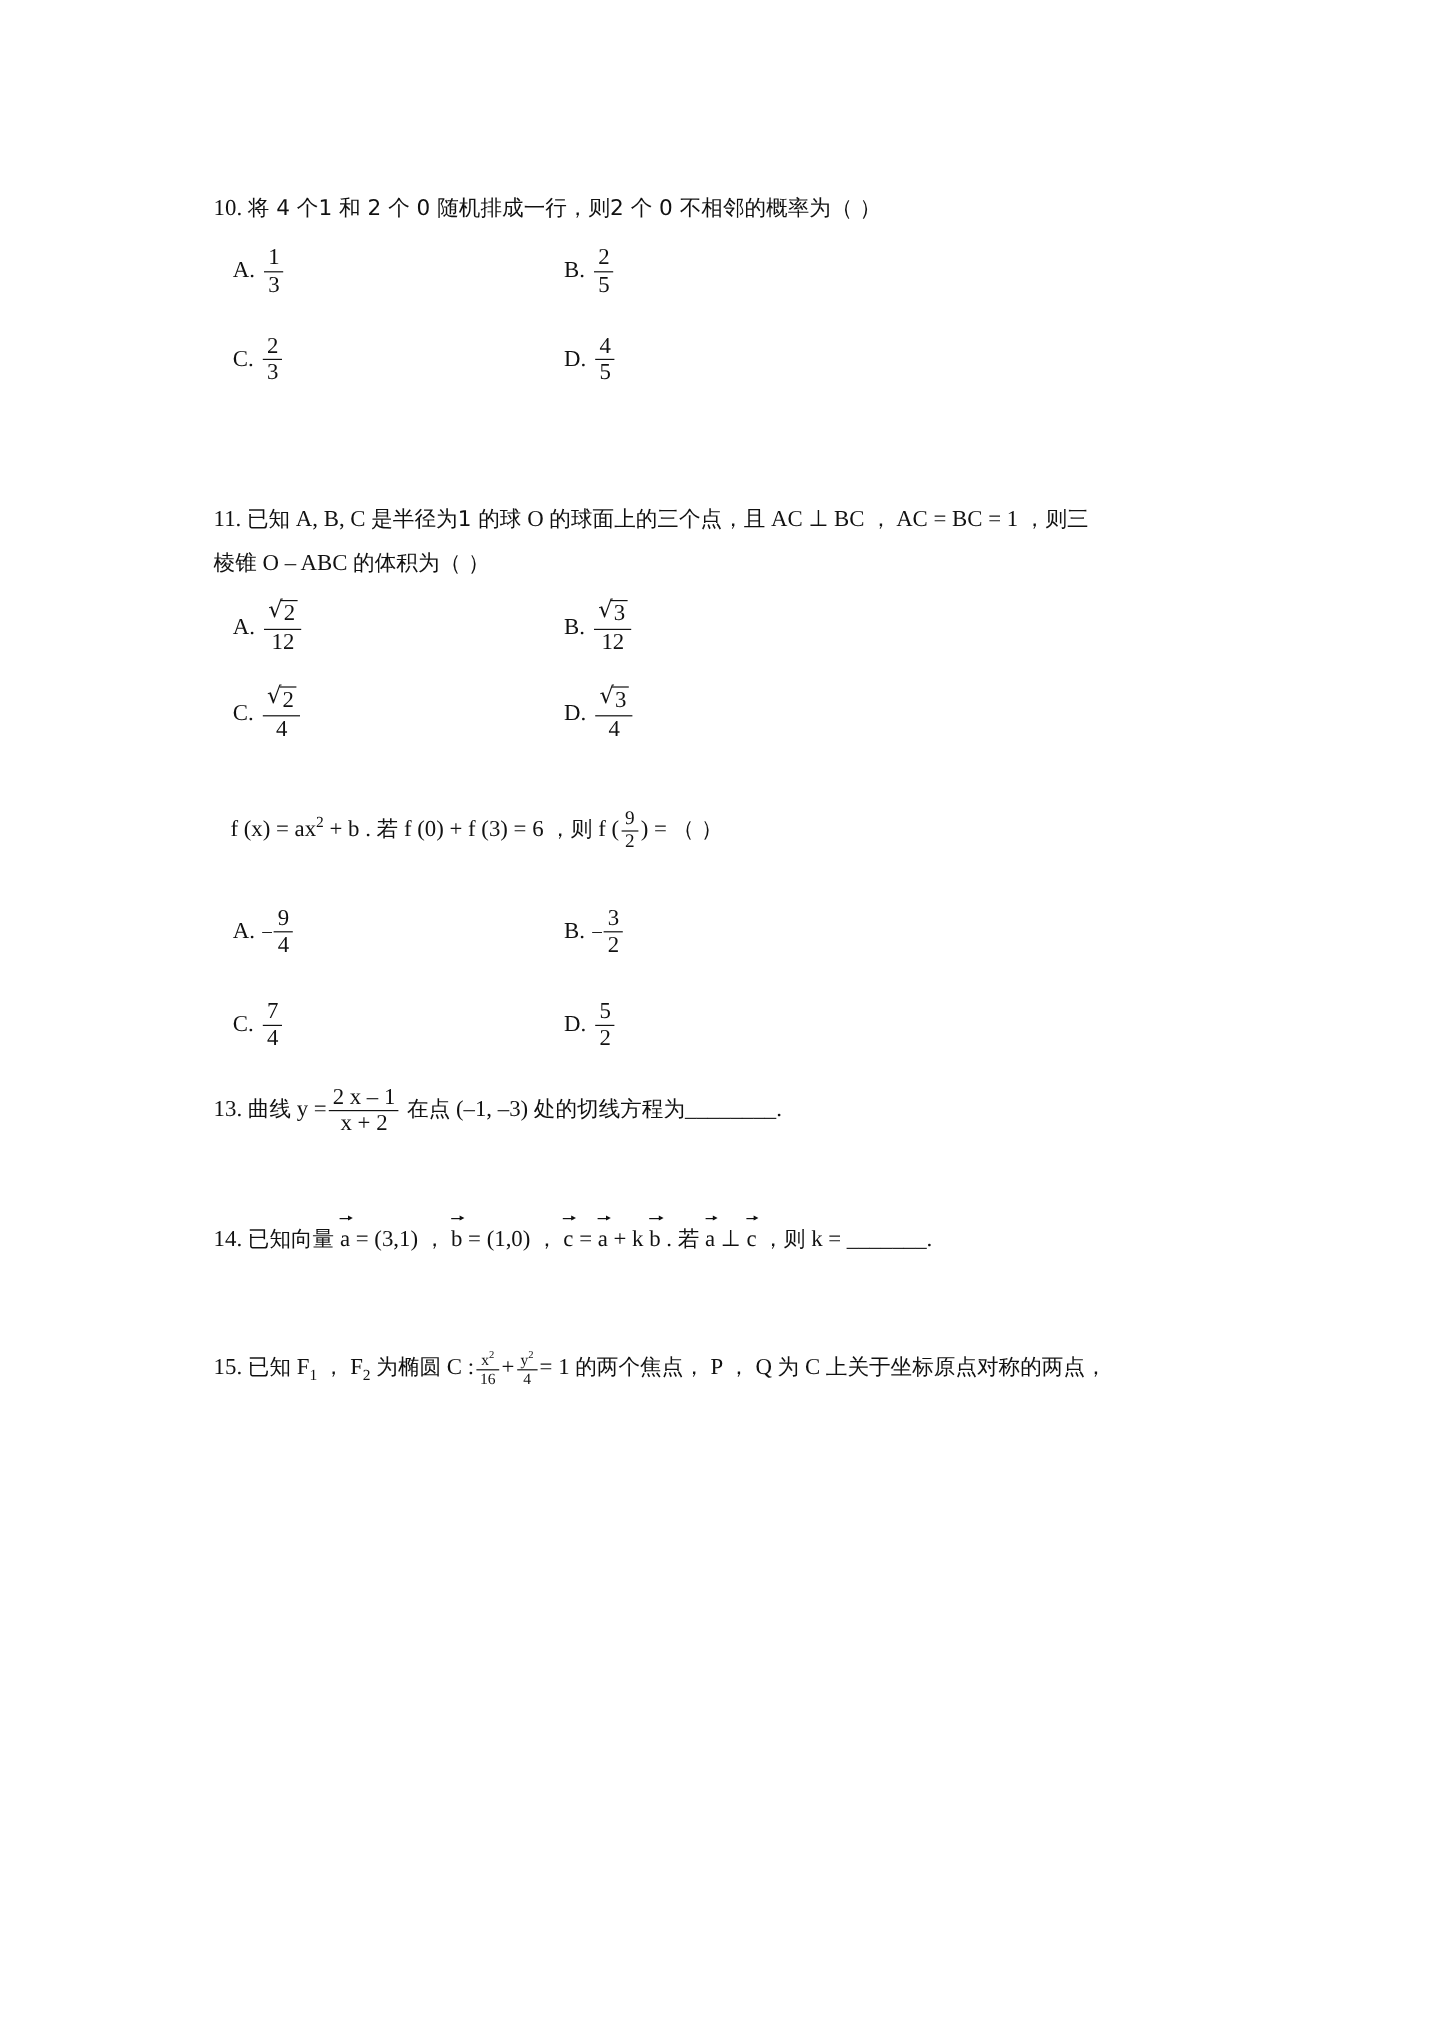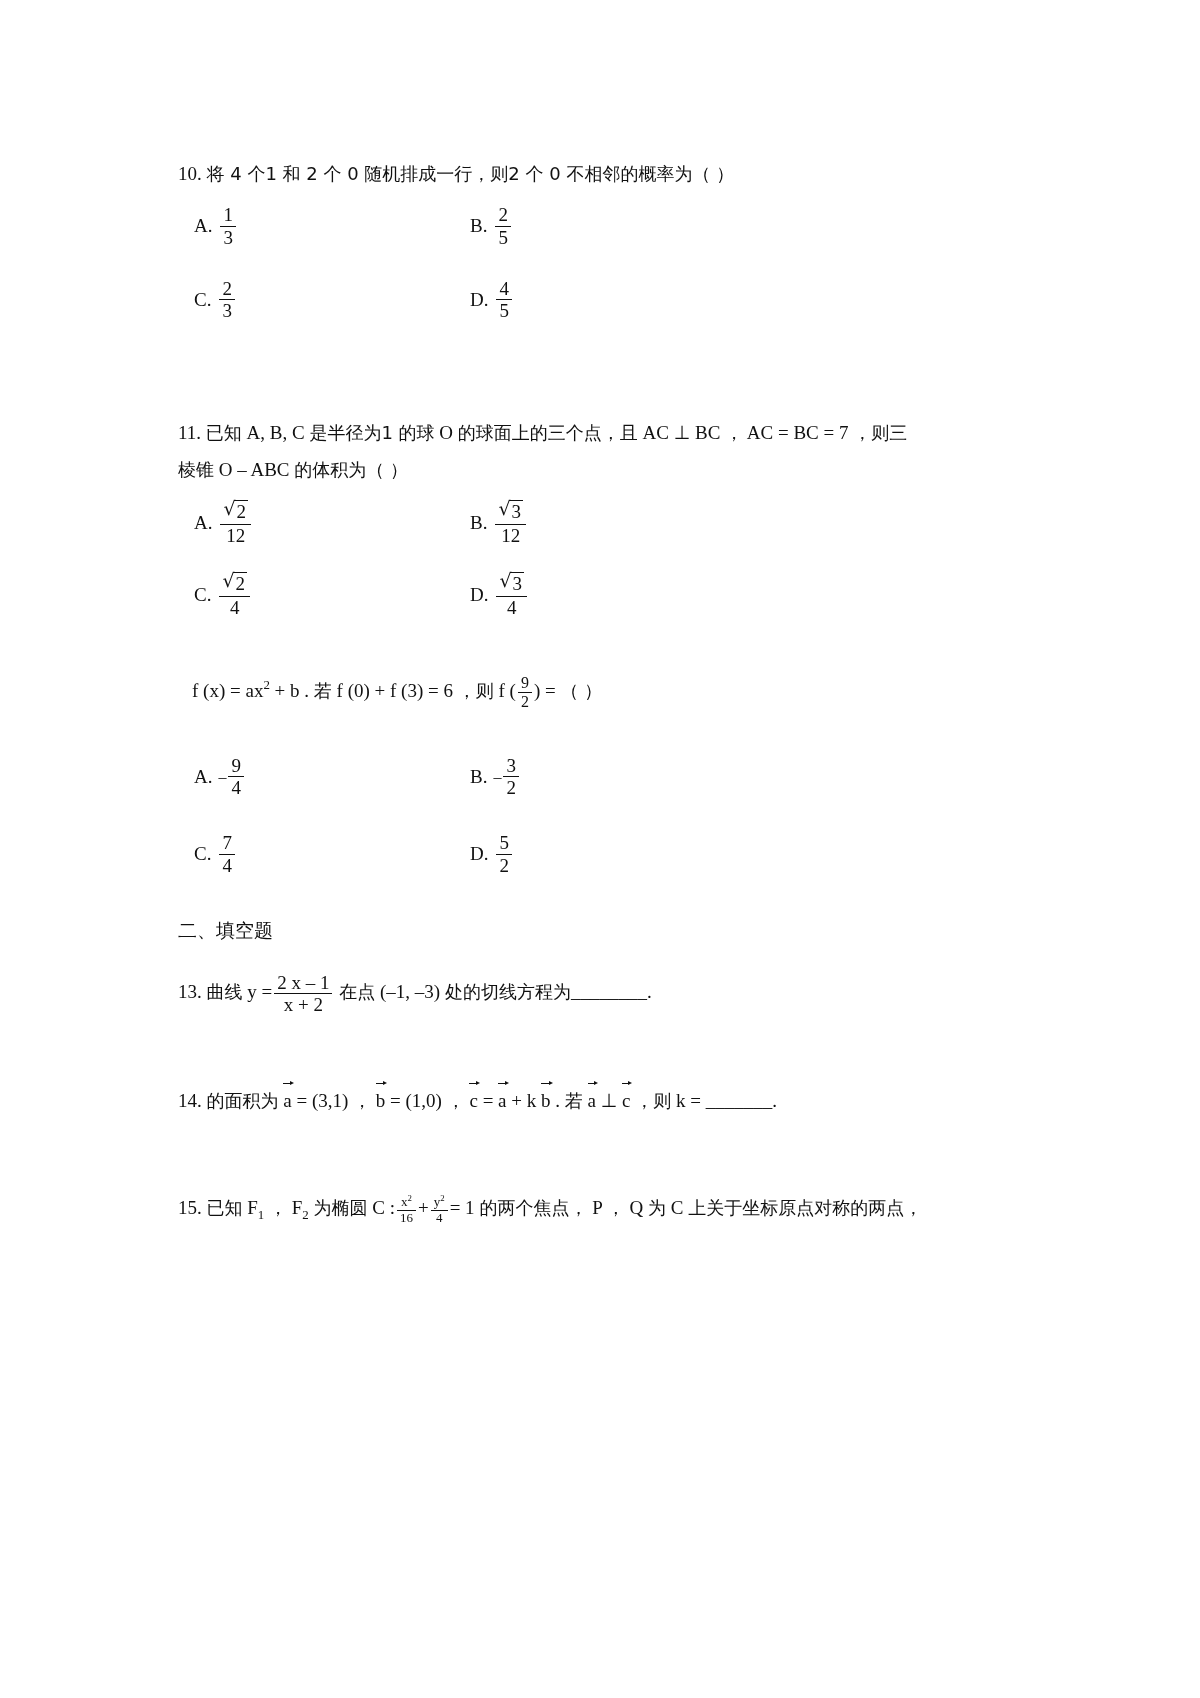--- a/index.html
+++ b/index.html
@@ -112,21 +112,21 @@
     <div class="q-block" style="margin-top:96px;">
       <div class="q">
         <span class="mathfont">11.</span>
         <span class="zh">已知</span>
         <span class="it">A, B, C</span>
         <span class="zh">是半径为1 的球</span>
         <span class="it">O</span>
         <span class="zh">的球面上的三个点，且</span>
         <span class="it">AC ⊥ BC</span>
         <span class="zh">，</span>
-        <span class="it">AC = BC = 7</span>
+        <span class="it">AC = BC = 1</span>
         <span class="zh">，则三</span>
       </div>
       <div class="q line2">
         <span class="zh">棱锥</span>
         <span class="it">O – ABC</span>
         <span class="zh">的体积为（    ）</span>
       </div>
       <div class="opts">
         <div class="opt-row" style="margin-bottom:26px;">
           <div class="opt opt-a">
@@ -207,39 +207,36 @@
             <span class="mathfont"></span>
             <span class="frac">
               <span class="num">5</span>
               <span class="den">2</span>
             </span>
           </div>
         </div>
       </div>
     </div>
 
-    <div style="margin-top:42px;">
-      <span class="sec-title">二、填空题</span>
-    </div>
 
     <div class="q-block" style="margin-top:28px;">
       <div class="q">
         <span class="mathfont">13.</span>
         <span class="zh">曲线</span>
         <span class="it">y =</span><span class="frac"><span class="num it">2 x – 1</span><span class="den it">x + 2</span></span>
         <span class="zh">在点</span>
         <span class="it">(–1, –3)</span>
         <span class="zh">处的切线方程为</span><span class="mathfont">________</span><span class="mathfont">.</span>
       </div>
     </div>
 
     <div class="q-block" style="margin-top:68px;">
       <div class="q">
         <span class="mathfont">14.</span>
-        <span class="zh">的面积为</span>
+        <span class="zh">已知向量</span>
         <span class="vecwrap"><span class="arrow"></span><span class="it">a</span></span>
         <span class="it">= (3,1)</span>
         <span class="zh">，</span>
         <span class="vecwrap"><span class="arrow"></span><span class="it">b</span></span>
         <span class="it">= (1,0)</span>
         <span class="zh">，</span>
         <span class="vecwrap"><span class="arrow"></span><span class="it">c</span></span>
         <span class="it">=</span>
         <span class="vecwrap"><span class="arrow"></span><span class="it">a</span></span>
         <span class="it">+ k</span>

